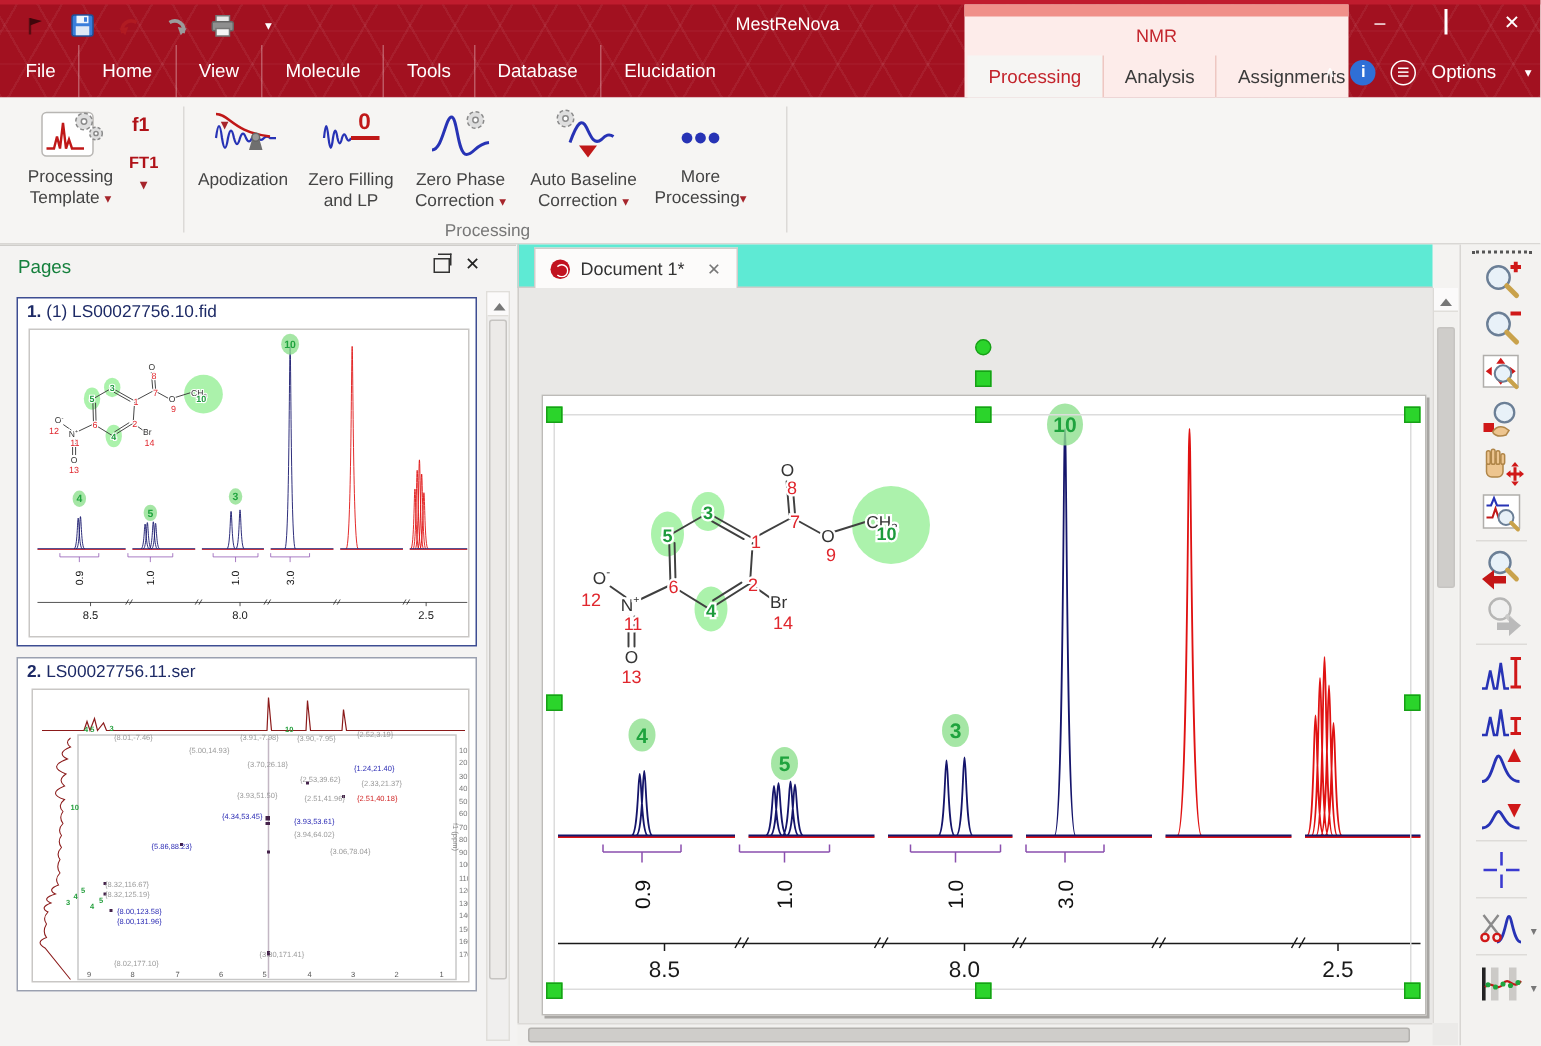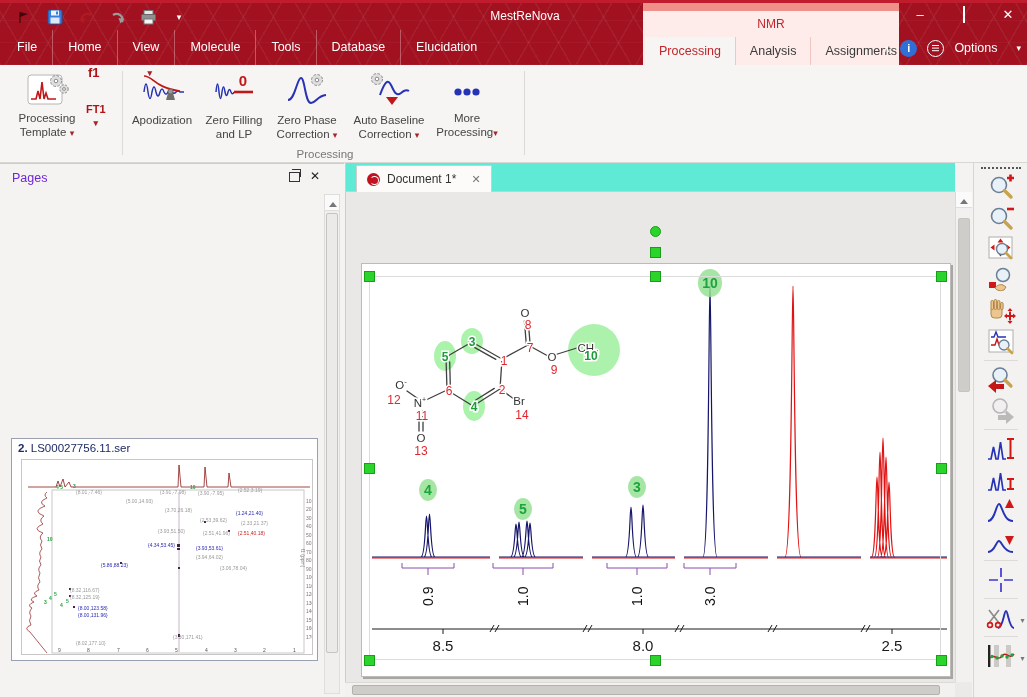--- a/index.html
+++ b/index.html
@@ -46,21 +46,21 @@
   .rbtn { position:absolute; text-align:center; font-size:11.5px; color:#444; line-height:14px; }
   .rbtn .ric { display:block; margin:0 auto 2px; }
   .red-caret { color:#a6252b; font-size:9px; }
   .rsep { position:absolute; top:6px; width:1px; height:84px; background:#dcdad7; }
   #ribbon-group-label { position:absolute; left:126px; bottom:2px; width:398px; text-align:center; color:#777; font-size:11.5px; }
   .minibtn { position:absolute; color:#b01218; font-weight:bold; display:flex; align-items:center; gap:3px; }
 
   
   #pages { position:absolute; left:0; top:163px; width:344px; height:534px; background:#f4f3f2; border-top:1px solid #cfcdca; }
   #pages-header { position:absolute; left:0; top:0; width:100%; height:28px; }
-  #pages-title { position:absolute; left:12px; top:7px; font-size:12.5px; color:#6d28d9; }
+  #pages-title { position:absolute; left:12px; top:7px; font-size:12.5px; color:#15803d; }
   #pages-float { position:absolute; right:44px; top:8px; width:11px; height:10px; border:1.3px solid #333; }
   #pages-float i { position:absolute; left:2px; top:-4px; width:9px; height:8px; border:1.3px solid #333; border-left:none; border-bottom:none; }
   #pages-close { position:absolute; right:24px; top:5px; font-size:12px; color:#222; }
   .thumb { position:absolute; left:11px; width:307px; background:#fff; }
   .thumb-label { padding:3px 6px 1px; font-size:11.5px; color:#1d2a66; white-space:nowrap; overflow:hidden; }
   .thumb-label b { font-weight:bold; }
   #thumb1 { top:34px; height:233px; border:1px solid #3d4d92; }
   #thumb2 { top:274px; height:223px; border:1px solid #9aa0b0; }
   .thumb-img { position:absolute; background:#fff; border:1px solid #c9c7c5; overflow:hidden; }
   #thumb1 .thumb-img { left:7px; top:20px; width:294px; height:206px; }
@@ -201,21 +201,21 @@
       <path d="M6,28 h5 l2,-8 2,8 2,-17 2,17 2,-6 2,6 h8" stroke="#c01818" fill="none" stroke-width="1.6"></path>
       <circle cx="31" cy="10" r="5.5" fill="#dedede" stroke="#8a8a8a" stroke-dasharray="2.6 1.7"></circle>
       <circle cx="31" cy="10" r="1.8" fill="#fff" stroke="#8a8a8a"></circle>
       <circle cx="39" cy="18" r="4.2" fill="#dedede" stroke="#8a8a8a" stroke-dasharray="2 1.4"></circle>
       <circle cx="39" cy="18" r="1.4" fill="#fff" stroke="#8a8a8a"></circle>
     </svg>
     <span>Processing</span><br>
     <span>Template</span> <span class="red-caret">▾</span>
   </div>
 
-  <div class="minibtn" style="left:88px;top:0;font-size:13px;gap:48px;">
+  <div class="minibtn" style="left:88px;top:10px;font-size:13px;gap:48px;">
     <span>f1</span>
       <span class="red-caret">▾</span>
   </div>
   <div class="minibtn" style="left:86px;top:38px;font-size:11px;flex-direction:column;">
     <span>FT1</span>
       <span class="red-caret">▾</span>
   </div>
 
   <div class="rsep" style="left:122px;"></div>
 
@@ -276,20 +276,30 @@
 
 <div id="pages">
   <div id="pages-header">
     <span id="pages-title">Pages</span>
     <span id="pages-float">
         <i></i>
       </span>
     <span id="pages-close">✕</span>
   </div>
 
+  <div class="thumb" id="thumb1">
+    <div class="thumb-label">
+      <b>1.</b><span> (1) LS00027756.10.fid</span>
+    </div>
+    <div class="thumb-img">
+      <svg width="294" height="206" viewBox="0 0 590 414" preserveAspectRatio="none">
+          <use href="#page-content"></use>
+        </svg>
+    </div>
+  </div>
 
   <div class="thumb" id="thumb2">
     <div class="thumb-label">
       <b>2.</b><span> LS00027756.11.ser</span>
     </div>
     <div class="thumb-img">
       <svg width="292" height="196">
         <rect x="30" y="30" width="252" height="163" fill="#fff" stroke="#c8c8c8"></rect>
         <path d="M6,27 L34,27 l2,-6 2,6 3,-8 2,8 4,-5 2,5 L156,27 l1,-22 2,22 L182,27 l1,-20 2,20 L206,27 l1,-14 2,14 L288,27" stroke="#8b1a1a" fill="none" stroke-width="0.8"></path>
         <path d="M25,32 q-4,3 0,6 q-10,4 -2,8 q-14,5 -1,10 q-6,4 -1,8 q-12,5 0,9 q-5,4 -1,8 q-3,4 0,8 q-4,4 -1,8 q-3,4 0,8 q-4,4 -1,8 q-3,5 0,9 q-4,4 -1,8 q-8,3 -2,6 q-10,3 -3,6 q-8,3 -2,6 q-4,4 -1,8 q-3,5 0,9 q-8,3 -1,7 L25,193" stroke="#8b1a1a" fill="none" stroke-width="0.7"></path>

